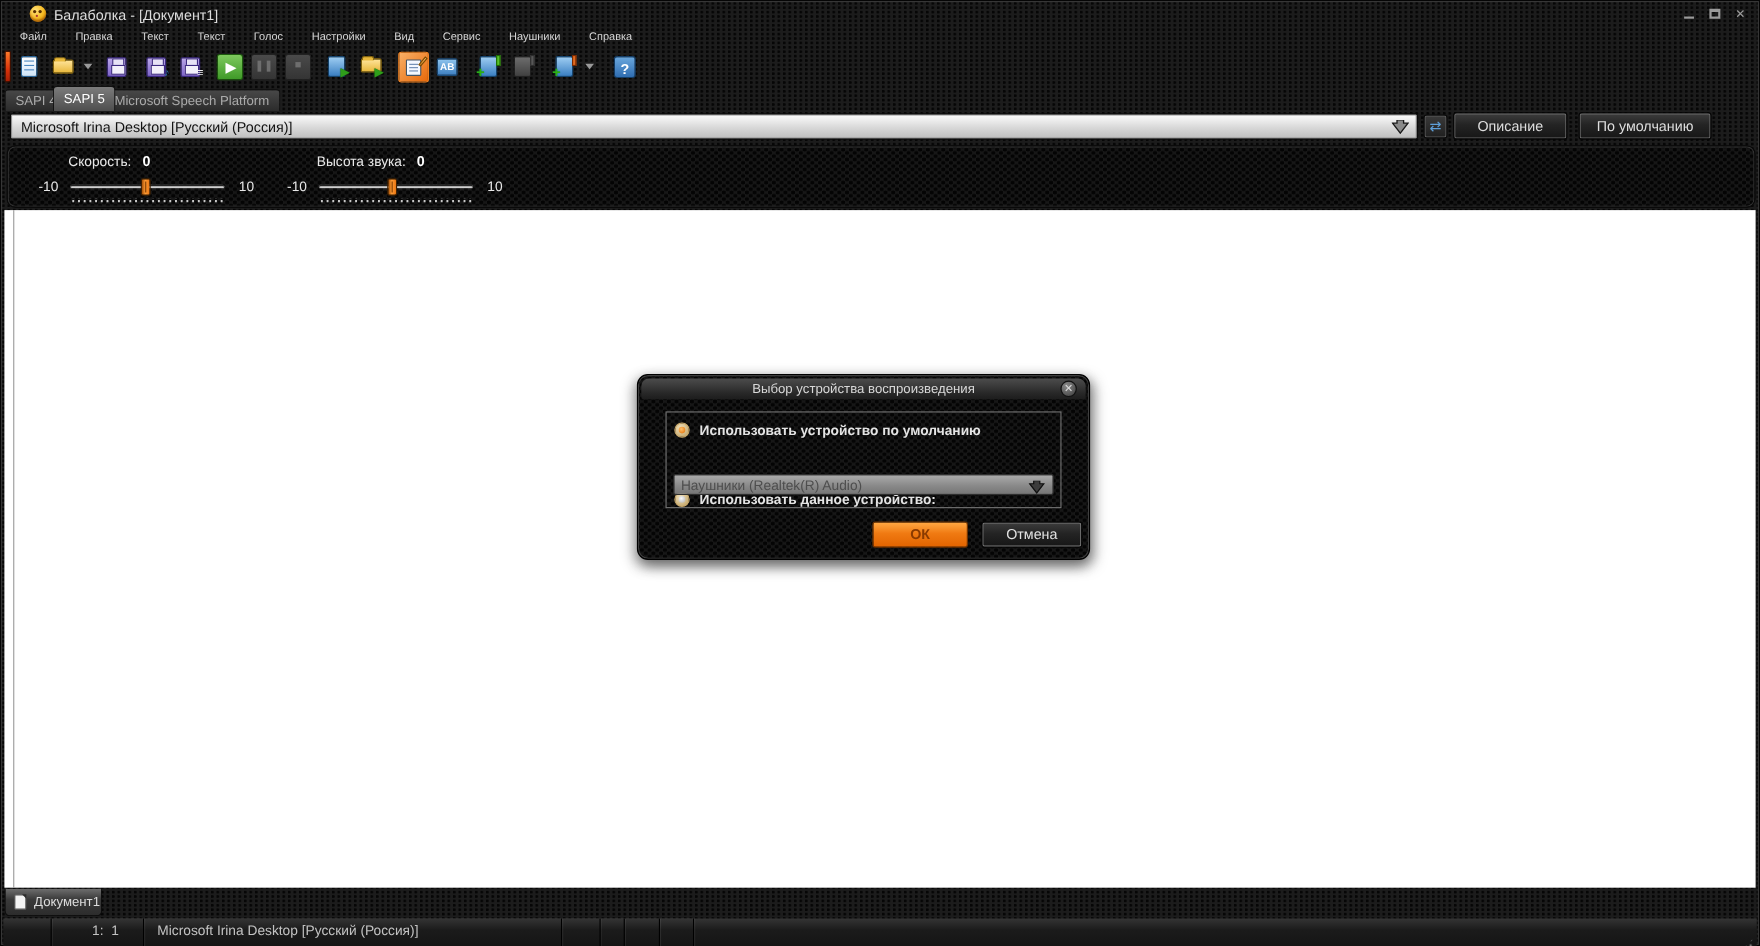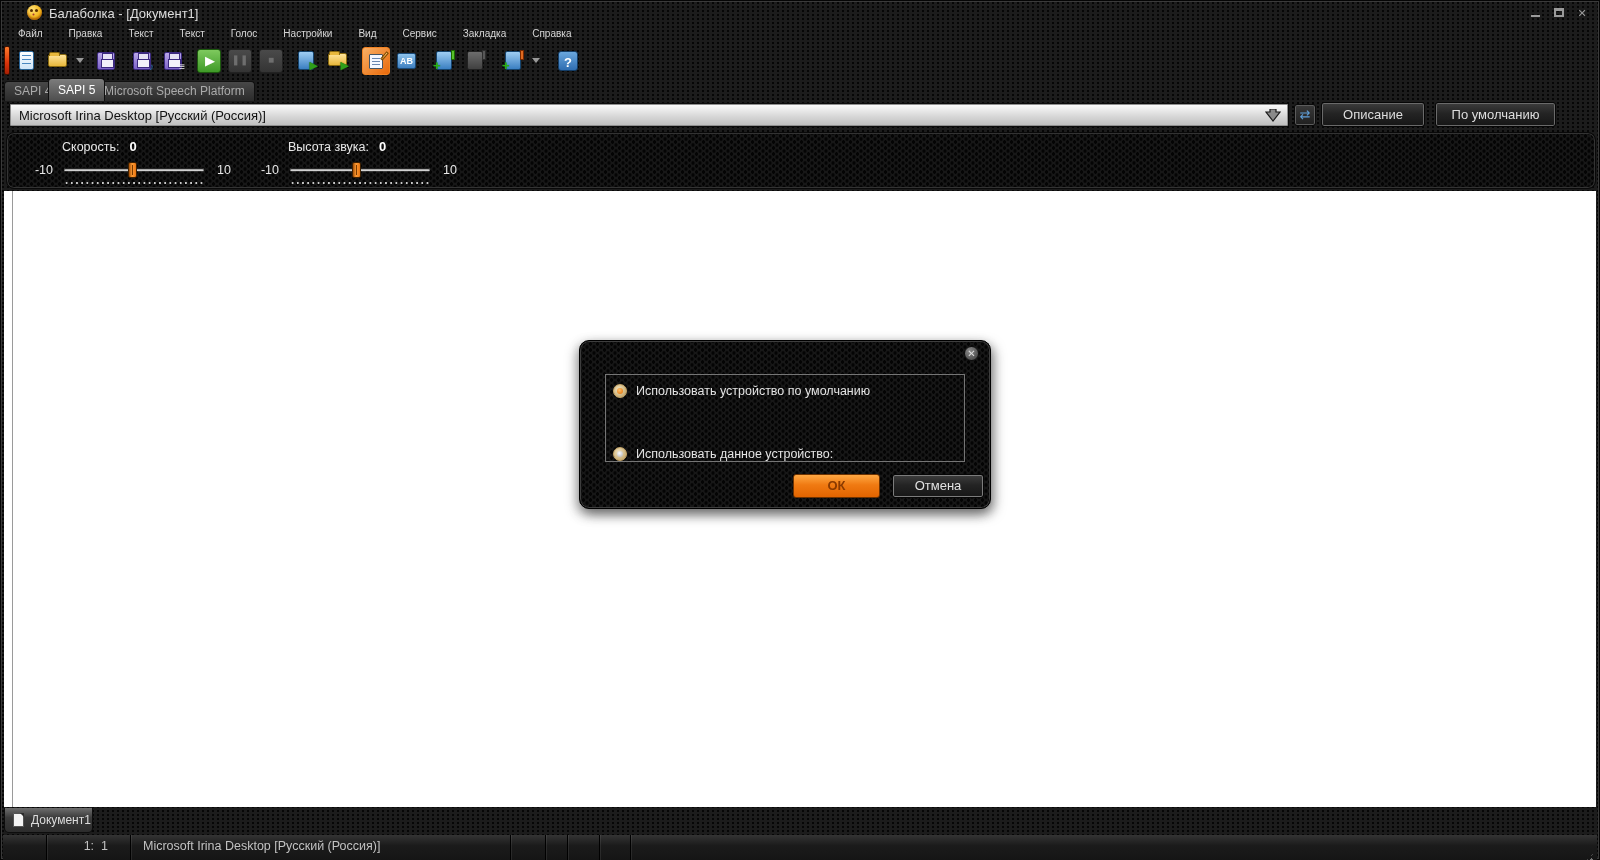--- a/index.html
+++ b/index.html
@@ -128,21 +128,21 @@
   
   #dialog { position:absolute; left:578px; top:339px; width:412px; height:169px; border-radius:10px;
             border:1px solid #000; box-shadow:inset 0 0 0 1px #3e3e3e, 3px 5px 12px rgba(40,40,40,.55), -3px 5px 12px rgba(40,40,40,.35); }
   #dialog-title { position:absolute; left:3px; right:3px; top:3px; height:19px; border-radius:7px 7px 2px 2px;
                   background:linear-gradient(#4c4c4c,#262626 75%,#1d1d1d); text-align:center;
                   font-size:12px; color:#d8d8d8; line-height:19px; }
   #dialog-close { position:absolute; right:11px; top:5px; width:15px; height:15px; border-radius:50%;
                   background:radial-gradient(circle at 35% 30%,#8a8a8a,#3a3a3a); border:1px solid #111;
                   color:#ddd; font-size:10px; line-height:13px; text-align:center; }
   #dialog-group { position:absolute; left:25px; right:25px; top:33px; height:88px; border:1px solid #757575; }
-  .radio-row { position:absolute; left:7px; display:flex; align-items:center; gap:9px; }
+  .radio-row { position:absolute; left:7px; display:flex; align-items:center; gap:9px;font-weight:bold; }
   #radio-row-default { top:9px; }
   #radio-row-custom  { top:32px;margin-top:40px; }
   .radio { width:14px; height:14px; border-radius:50%; border:1px solid #caa96a;
            background:radial-gradient(circle at 40% 35%, #f2e4c0, #b89858); position:relative; }
   .radio.sel:after { content:""; position:absolute; left:3px; top:3px; width:6px; height:6px; border-radius:50%;
            background:radial-gradient(circle at 40% 35%, #ffc06a, #e06c00); }
   .radio.unsel:after { content:""; position:absolute; left:3px; top:3px; width:6px; height:6px; border-radius:50%;
            background:radial-gradient(circle at 40% 35%, #fafafa, #b0b0b0); }
   .radio-label { font-size:12.5px; color:#e4e4e4; }
   #device-combo { position:absolute; left:6px; right:6px; top:56px; height:19px; border-radius:2px;
@@ -199,21 +199,21 @@
 
   <div id="menubar">
     <span class="menu-item">Файл</span>
     <span class="menu-item">Правка</span>
     <span class="menu-item">Текст</span>
     <span class="menu-item">Текст</span>
     <span class="menu-item">Голос</span>
     <span class="menu-item">Настройки</span>
     <span class="menu-item">Вид</span>
     <span class="menu-item">Сервис</span>
-    <span class="menu-item">Закладка</span>
+    <span class="menu-item">Наушники</span>
     <span class="menu-item">Справка</span>
   </div>
 
   <div id="toolbar">
     <div id="toolbar-grip"></div>
     <div class="tbi" style="margin-left:12px">
         <div class="pg">
           <i></i>
         </div>
       </div>
@@ -332,29 +332,36 @@
       </div>
       <div class="ticks"></div>
     </div>
   </div>
 
   <div id="editor">
     <div id="editor-margin-line"></div>
   </div>
 
   <div id="dialog" class="tex2">
+    <div id="dialog-title">Выбор устройства воспроизведения</div>
     <div id="dialog-close">✕</div>
     <div id="dialog-group">
       <div class="radio-row" id="radio-row-default">
         <div class="radio sel"></div>
         <span class="radio-label">Использовать устройство по умолчанию</span>
       </div>
       <div class="radio-row" id="radio-row-custom">
         <div class="radio unsel"></div>
         <span class="radio-label">Использовать данное устройство:</span>
+      </div>
+      <div id="device-combo">
+        <span class="val">Наушники (Realtek(R) Audio)</span>
+        <svg class="combo-arrow" width="15" height="12" viewBox="0 0 16 13">
+          <polygon points="1,3 5,3 5,0 11,0 11,3 15,3 8,12" fill="#3c3c3c" stroke="#111" stroke-width="1.2"></polygon>
+        </svg>
       </div>
     </div>
     <div id="dialog-ok">ОК</div>
     <div id="dialog-cancel">Отмена</div>
   </div>
 
   <div id="bottom-strip">
     <div id="doc-tab">
       <div class="dpg"></div>
       <span>Документ1</span>

